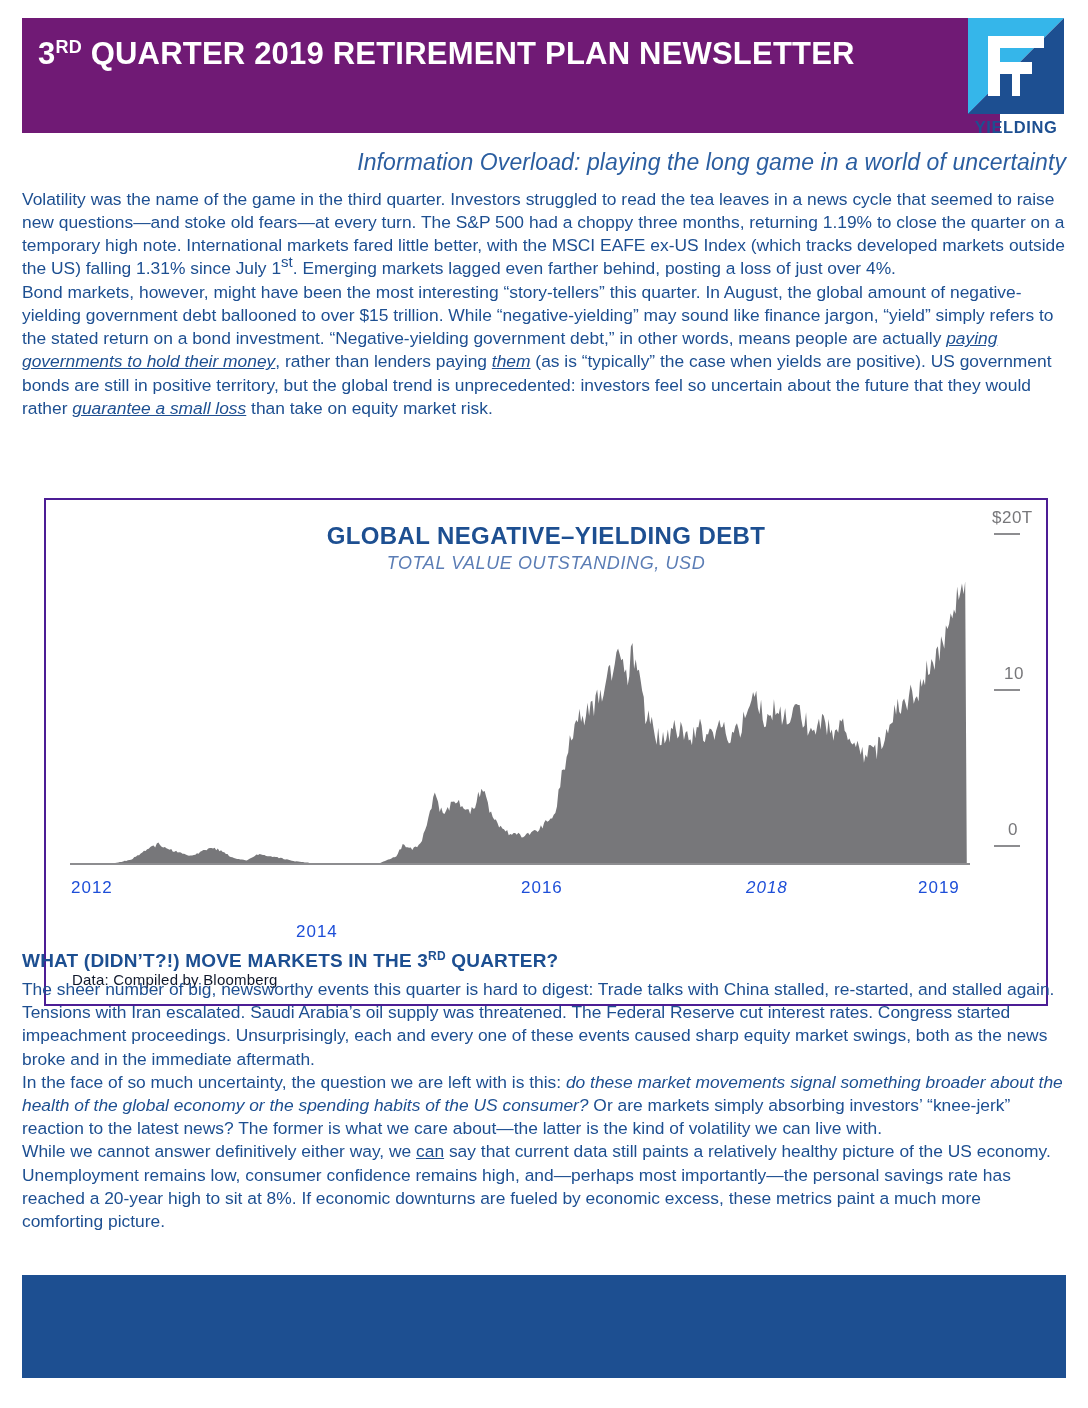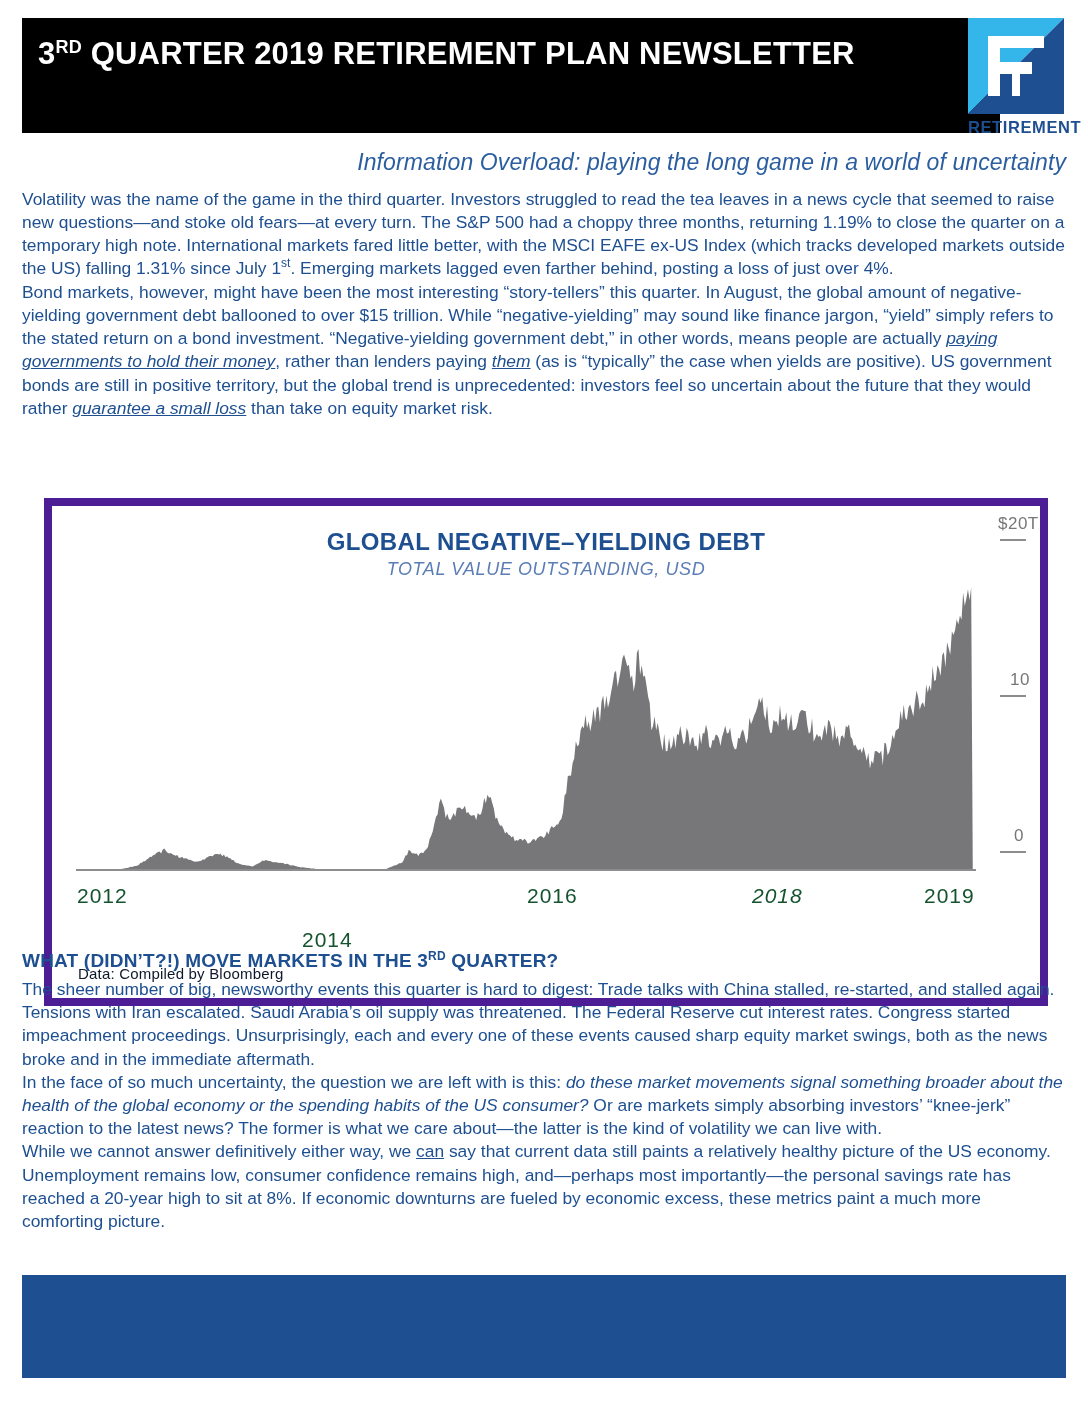--- a/index.html
+++ b/index.html
@@ -17,21 +17,21 @@
     overflow: hidden;
   }
 
   
   .header-bar {
     position: absolute;
     left: 22px;
     top: 18px;
     width: 978px;
     height: 115px;
-    background: #000000;
+    background: #701a75;
     box-sizing: border-box;
     padding: 20px 0 0 16px;
   }
   .header-title {
     color: #ffffff;
     font-size: 31px;
     font-weight: bold;
     letter-spacing: 0.2px;
     line-height: 1.05;
     white-space: nowrap;
@@ -104,37 +104,37 @@
     line-height: 0;
   }
   p.body {
     font-size: 17.4px;
     line-height: 1.335;
     color: #1d4f91;
     margin: 0;
     text-align: left;
   }
   p.body sup {
-    font-size: 12px;
+    font-size: 15px;
     vertical-align: super;
     line-height: 0;
   }
   .u { text-decoration: underline; }
   .ui { text-decoration: underline; font-style: italic; }
   .i { font-style: italic; }
   .para-gap { margin-top: 0; }
 
   
   .chart-frame {
     position: absolute;
     left: 44px;
     top: 498px;
     width: 1004px;
     height: 508px;
-    border: 8px solid #4c1d95;
+    border: 2px solid #4c1d95;
     background: #ffffff;
     box-sizing: border-box;
   }
   .chart-titles {
     position: absolute;
     left: 0;
     right: 0;
     top: 22px;
     text-align: center;
     pointer-events: none;
@@ -172,22 +172,22 @@
     white-space: nowrap;
   }
   .y-tick {
     position: absolute;
     width: 26px;
     height: 2px;
     background: #8d8d90;
   }
   .x-lab {
     position: absolute;
-    font-size: 21px;
-    color: #14532d;
+    font-size: 17px;
+    color: #1d4ed8;
     letter-spacing: 1px;
     white-space: nowrap;
   }
   .chart-source {
     position: absolute;
     left: 26px;
     bottom: 16px;
     font-size: 15px;
     color: #0f172a;
     letter-spacing: 0.2px;
@@ -215,21 +215,21 @@
     <svg width="96" height="96" viewBox="0 0 96 96" xmlns="http://www.w3.org/2000/svg">
       <polygon points="0,0 96,0 0,96" fill="#35b6ea"></polygon>
       <polygon points="96,0 96,96 0,96" fill="#1d4f91"></polygon>
       <rect x="0" y="0" width="96" height="96" fill="none"></rect>
       <path d="M20 18 H76 V30 H32 V44 H64 V56 H52 V78 H20 Z" fill="#ffffff"></path>
       <rect x="56" y="30" width="20" height="48" fill="#ffffff" opacity="0"></rect>
       <path d="M32 56 H44 V78 H32 Z" fill="#1d4f91"></path>
       <path d="M20 56 H30 V68 H20 Z" fill="#ffffff"></path>
     </svg>
   </div>
-  <div class="logo-name">RETIREMENT</div>
+  <div class="logo-name">YIELDING</div>
 </div>
 
 <div class="content">
 
   <div class="headline">Information Overload: playing the long game in a world of uncertainty</div>
 
 
   <p class="body"><span>Volatility was the name of the game in the third quarter. Investors struggled to read the tea leaves in a news cycle that seemed to raise new questions—and stoke old fears—at every turn. The S&amp;P 500 had a choppy three months, returning 1.19% to close the quarter on a temporary high note. International markets fared little better, with the MSCI EAFE ex-US Index (which tracks developed markets outside the US) falling 1.31% since July 1</span><sup>st</sup><span>. Emerging markets lagged even farther behind, posting a loss of just over 4%.</span></p>
 
   <p class="body para-gap"><span>Bond markets, however, might have been the most interesting “story-tellers” this quarter. In August, the global amount of negative-yielding government debt ballooned to over $15 trillion. While “negative-yielding” may sound like finance jargon, “yield” simply refers to the stated return on a bond investment. “Negative-yielding government debt,” in other words, means people are actually </span><span class="ui">paying governments to hold their money</span><span>, rather than lenders paying </span><span class="ui">them</span><span> (as is “typically” the case when yields are positive). US government bonds are still in positive territory, but the global trend is unprecedented: investors feel so uncertain about the future that they would rather </span><span class="ui">guarantee a small loss</span><span> than take on equity market risk.</span></p>

